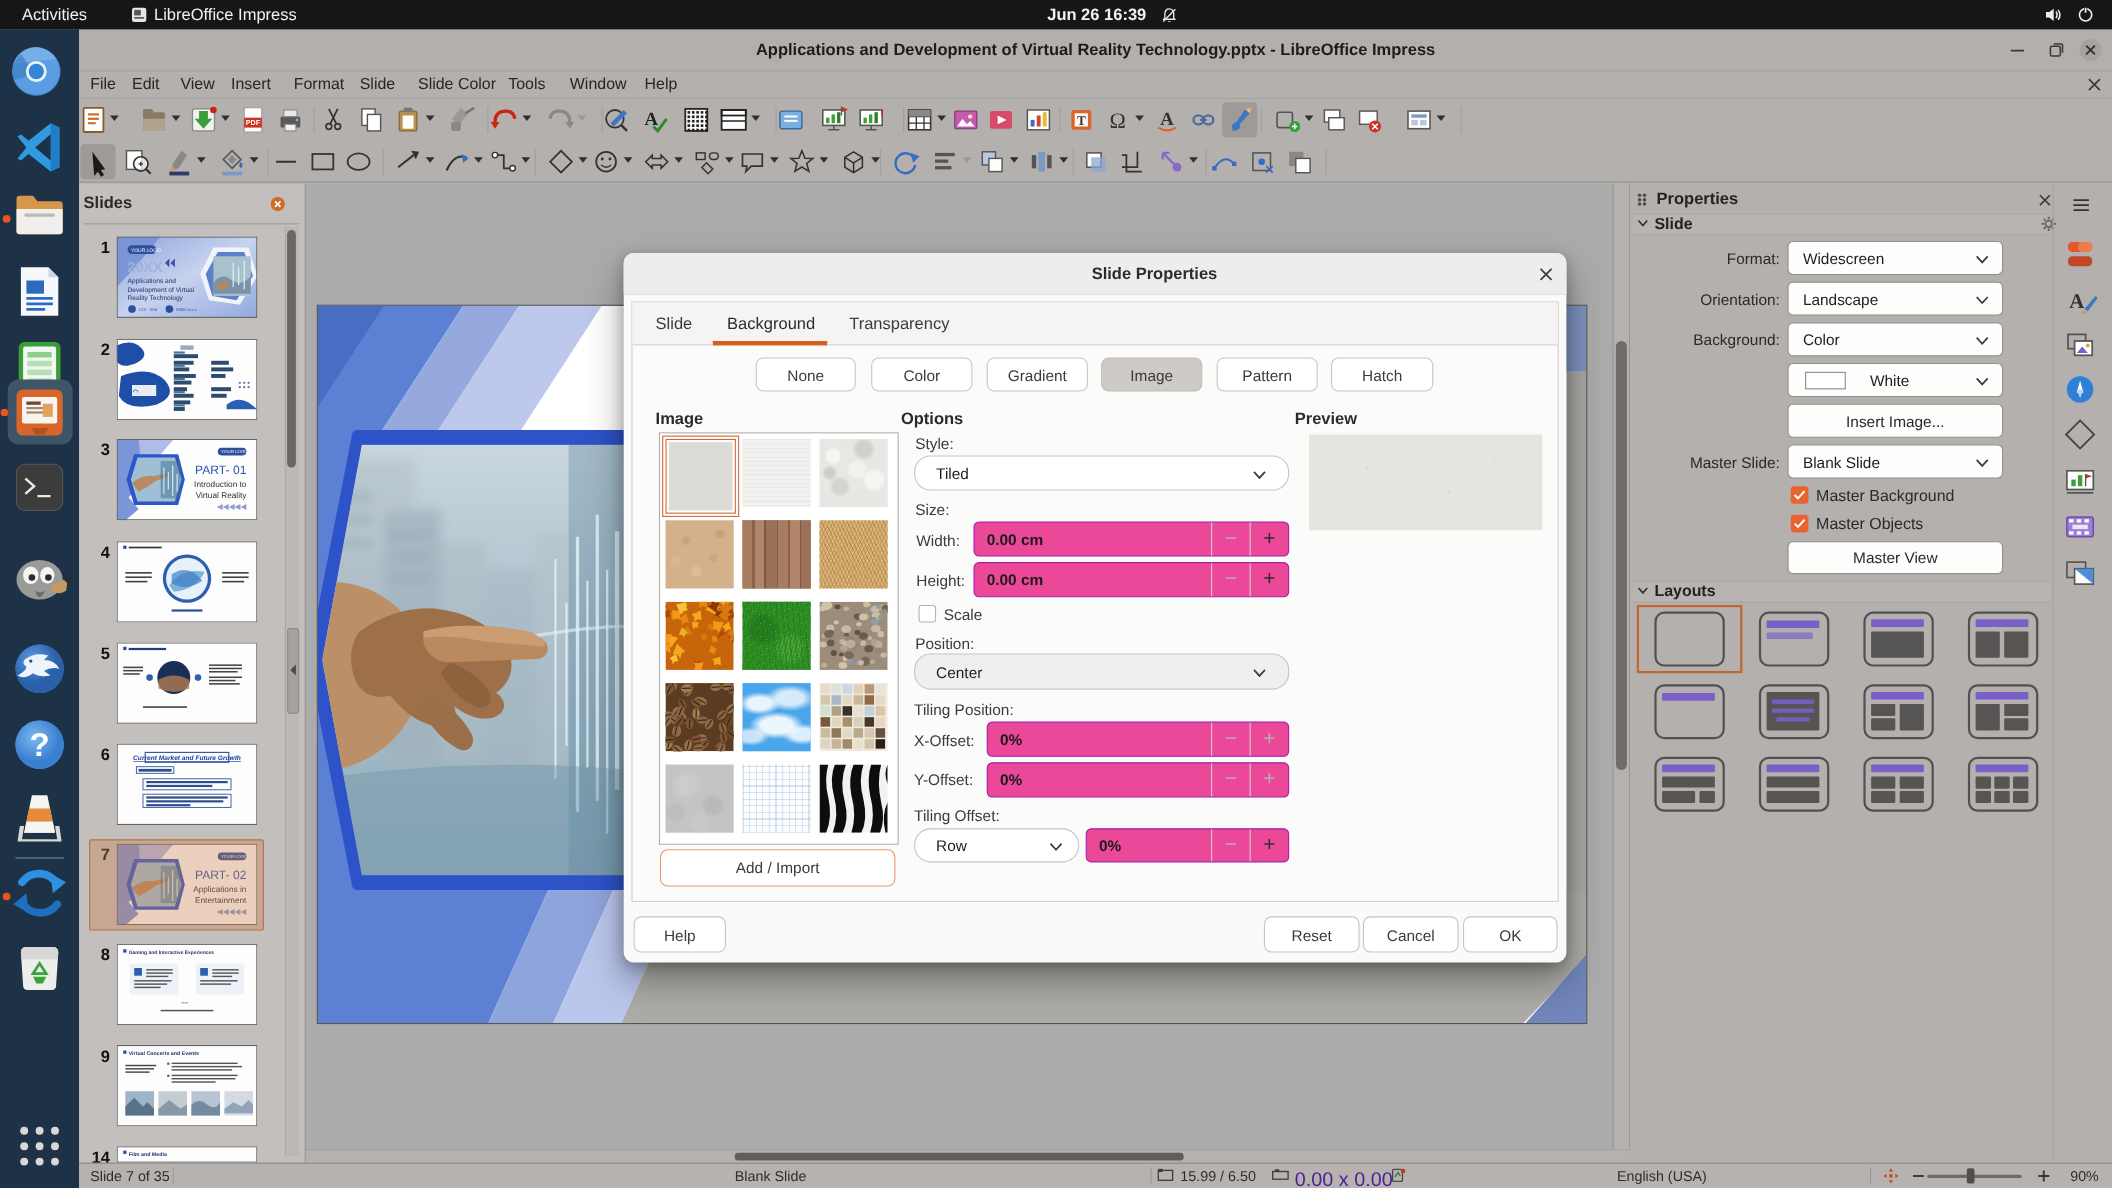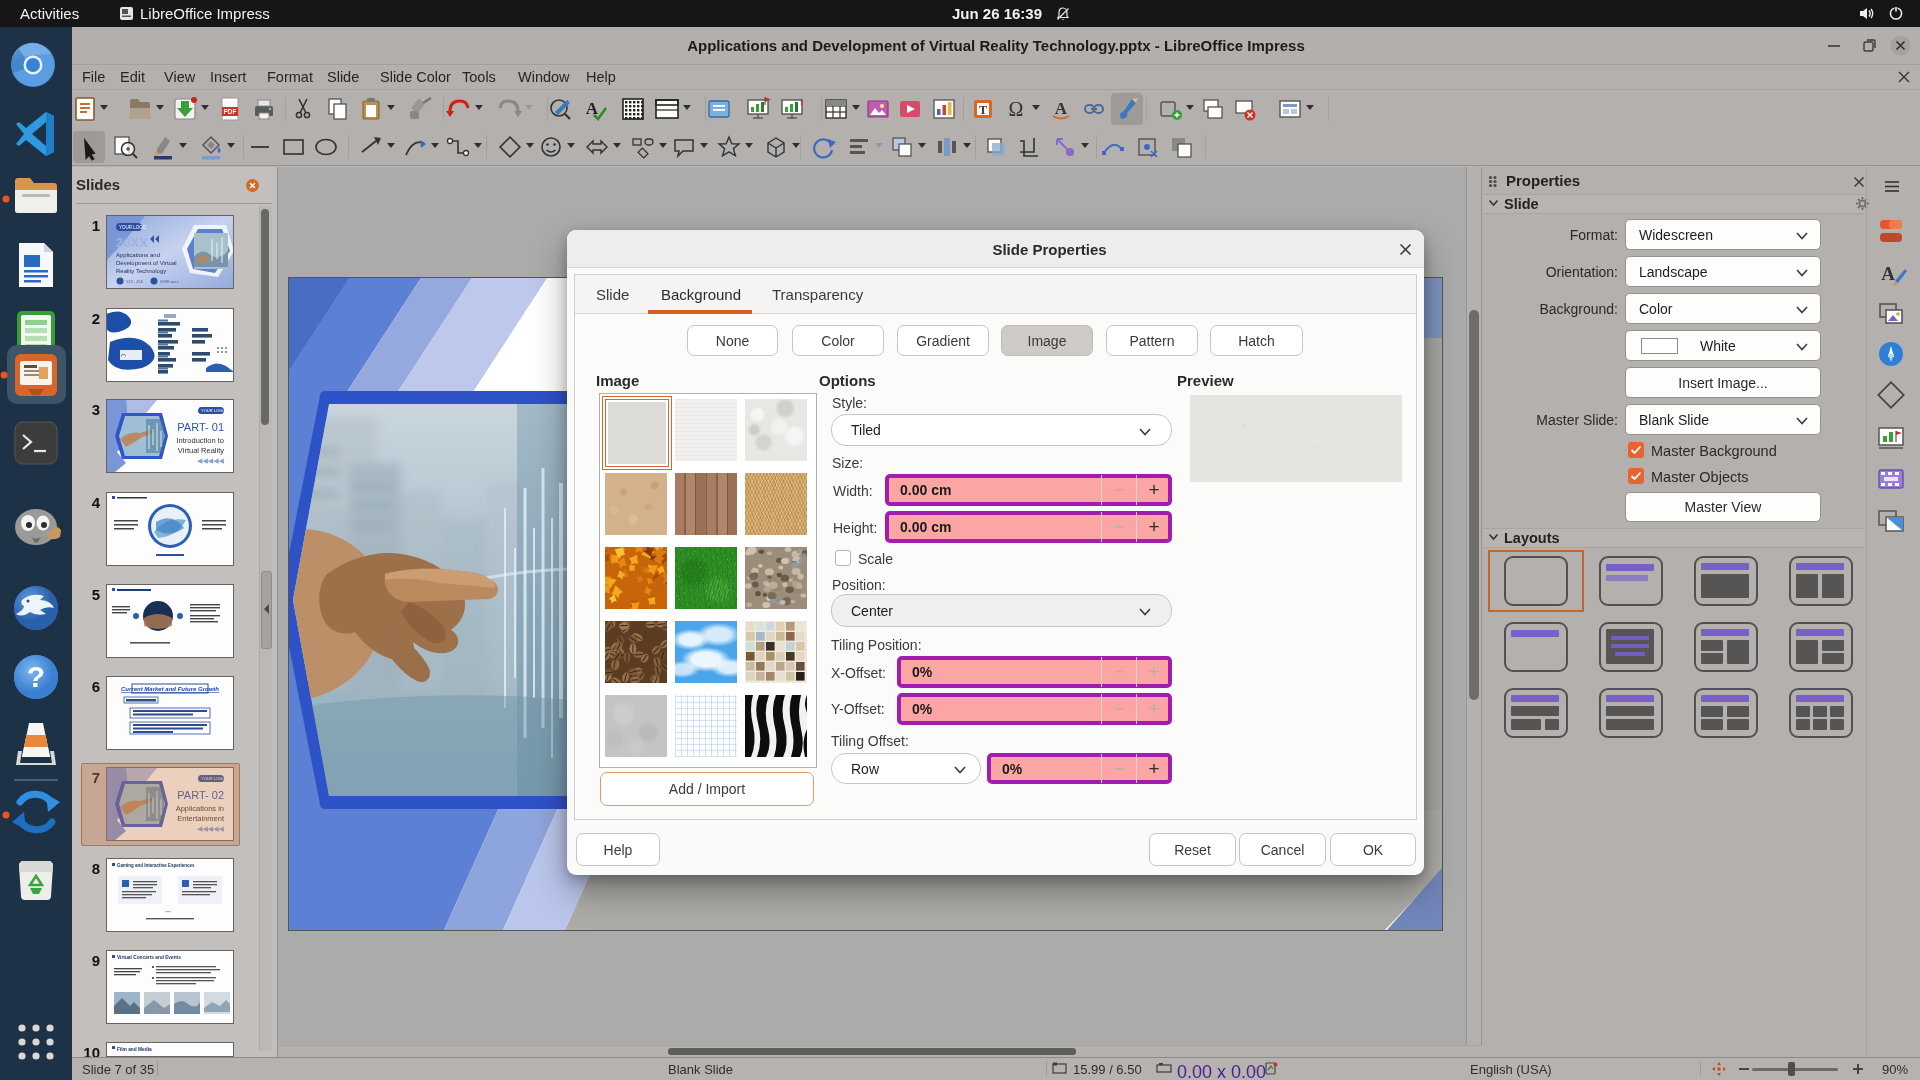--- a/index.html
+++ b/index.html
@@ -1,18 +1,18 @@
 <!DOCTYPE html>
 <html><head><meta charset="utf-8">
 <style>
 *{margin:0;padding:0;box-sizing:border-box}
 html,body{width:1920px;height:1080px;overflow:hidden;background:#ababab;font-family:"Liberation Sans",sans-serif;-webkit-font-smoothing:antialiased}
 .a{position:absolute}
 .btn{position:absolute;border:1px solid #c8c5c3;border-radius:7px;background:#ffffff;color:#3b3b3b;font-size:14px;display:flex;align-items:center;justify-content:center}
-.fld{position:absolute;border:4px solid #a21caf;border-radius:5px;background:#fca5a5;color:#1d1d1d;font-size:14px;display:flex;align-items:center}
+.fld{position:absolute;border:1px solid #a21caf;border-radius:5px;background:#ec4899;color:#1d1d1d;font-size:14px;display:flex;align-items:center}
 .lbl{position:absolute;color:#3b3b3b;font-size:14px;white-space:nowrap}
 .blbl{position:absolute;color:#2b2b2b;font-size:15px;font-weight:bold;white-space:nowrap}
 .dd{position:absolute;border:1px solid #c8c5c3;border-radius:15px;background:#fff;color:#1d1d1d;font-size:14px;display:flex;align-items:center}
 .chev{position:absolute;width:12px;height:8px}
 .sep1{position:absolute;top:97px;width:1px;height:24px;background:#a3a09d}
 .sep2{position:absolute;top:135px;width:1px;height:24px;background:#a3a09d}
 .svlbl{position:absolute;color:#2a2a2a;font-size:14px;white-space:nowrap;text-align:right}
 .sdd{position:absolute;border:1px solid #939090;border-radius:5px;background:#fdfdfc;color:#1d1d1d;font-size:14px;display:flex;align-items:center}
 .sbtn{position:absolute;border:1px solid #939090;border-radius:5px;background:#fdfdfc;color:#2a2a2a;font-size:14px;display:flex;align-items:center;justify-content:center}
 .lay{position:absolute;width:64px;height:50px;border:2px solid #525050;border-radius:9px}
@@ -817,21 +817,21 @@
   </svg>
 <div class="a" style="left:84px;top:217px;width:16px;text-align:right;color:#111;font-size:15px;font-weight:bold">1</div>
 <div class="a" style="left:84px;top:310px;width:16px;text-align:right;color:#111;font-size:15px;font-weight:bold">2</div>
 <div class="a" style="left:84px;top:401px;width:16px;text-align:right;color:#111;font-size:15px;font-weight:bold">3</div>
 <div class="a" style="left:84px;top:494px;width:16px;text-align:right;color:#111;font-size:15px;font-weight:bold">4</div>
 <div class="a" style="left:84px;top:586px;width:16px;text-align:right;color:#111;font-size:15px;font-weight:bold">5</div>
 <div class="a" style="left:84px;top:678px;width:16px;text-align:right;color:#111;font-size:15px;font-weight:bold">6</div>
 <div class="a" style="left:84px;top:769px;width:16px;text-align:right;color:#111;font-size:15px;font-weight:bold">7</div>
 <div class="a" style="left:84px;top:860px;width:16px;text-align:right;color:#111;font-size:15px;font-weight:bold">8</div>
 <div class="a" style="left:84px;top:952px;width:16px;text-align:right;color:#111;font-size:15px;font-weight:bold">9</div>
-<div class="a" style="left:78px;top:1044px;width:22px;text-align:right;color:#111;font-size:15px;font-weight:bold">10</div>
+<div class="a" style="left:78px;top:1044px;width:22px;text-align:right;color:#111;font-size:15px;font-weight:bold">14</div>
 
 <div class="a" style="left:81px;top:763px;width:159px;height:83px;background:rgba(203,122,72,0.35);border:1px solid #b5734a;border-radius:2px"></div>
 
 <div class="a" style="left:278px;top:167px;width:1188px;height:890px;background:#ababab"></div>
 
 <div class="a" style="left:289px;top:278px;width:1153px;height:652px;background:#fff;outline:1px solid #555"></div>
 <svg class="a" style="left:289px;top:278px" width="1153" height="652">
  <defs>
   <linearGradient id="photog" x1="0" y1="0" x2="0" y2="1">
         <stop offset="0" stop-color="#c9d6dd"></stop>

